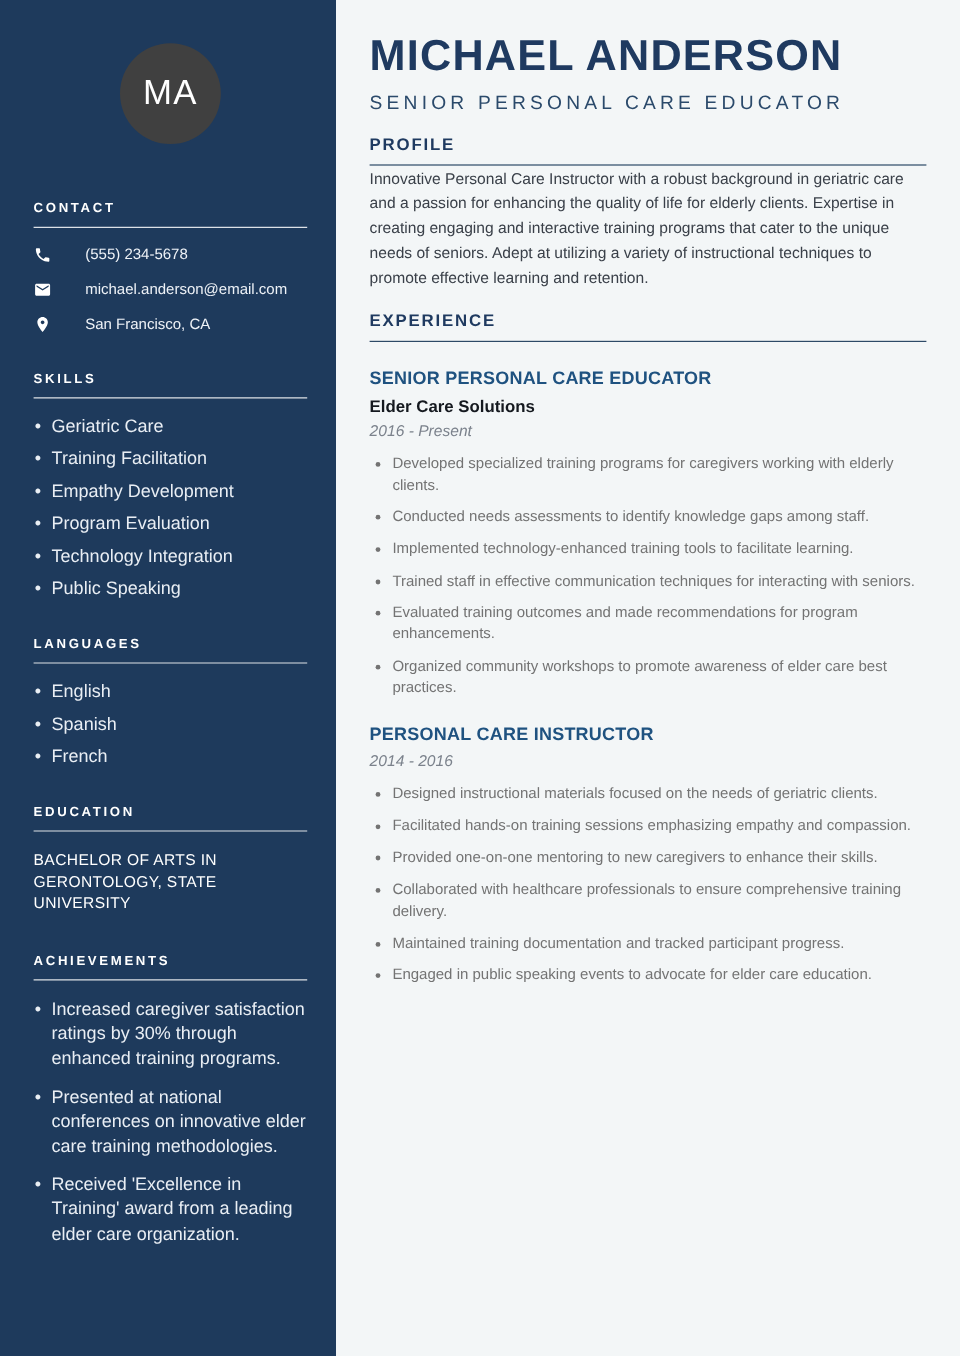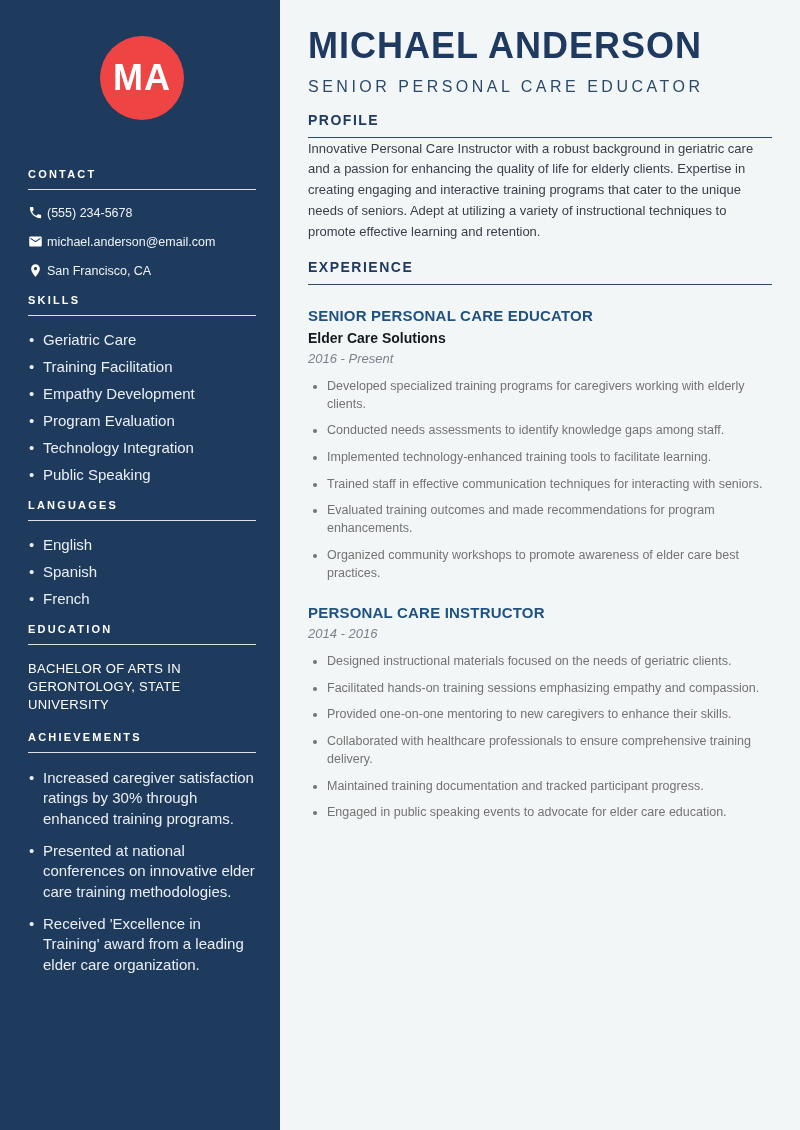--- a/index.html
+++ b/index.html
@@ -18,36 +18,36 @@
     min-width: 280px;
     height: 1130px;
     background: #1e3a5c;
     color: #e9eef4;
     padding: 36px 24px 20px 28px;
   }
   .avatar-wrap { display: flex; justify-content: center; }
   .avatar {
     width: 84px; height: 84px;
     border-radius: 50%;
-    background: #ef4444;
+    background: #404040;
     color: #ffffff;
     display: flex; align-items: center; justify-content: center;
-    font-size: 36px; font-weight: bold; letter-spacing: 1px;
-  }
-  .side-section { margin-top: 16px; }
+    font-size: 29px; font-weight: normal; letter-spacing: 1px;
+  }
+  .side-section { margin-top: 32px; }
   .side-section.first { margin-top: 48px; }
   .side-h {
     font-size: 11px; font-weight: bold; color: #ffffff;
     letter-spacing: 2.2px;
     padding-bottom: 9px;
     border-bottom: 1.5px solid rgba(255,255,255,0.85);
     margin-bottom: 15px;
   }
   .contact-row {
-    display: flex; align-items: center; gap: 4px;
+    display: flex; align-items: flex-start; gap: 28px;
     font-size: 12.5px; margin-bottom: 14px; color: #eef2f7;
   }
   .contact-row .icon { width: 15px; height: 15px; flex: 0 0 15px; display: flex; }
   .contact-row .icon svg { width: 15px; height: 15px; fill: #ffffff; }
   .side-list { list-style: none; }
   .side-list li {
     position: relative; padding-left: 15px;
     font-size: 15px; margin-bottom: 10px; color: #e9eef4;
   }
   .side-list li::before { content: "•"; position: absolute; left: 1px; top: 0; }

